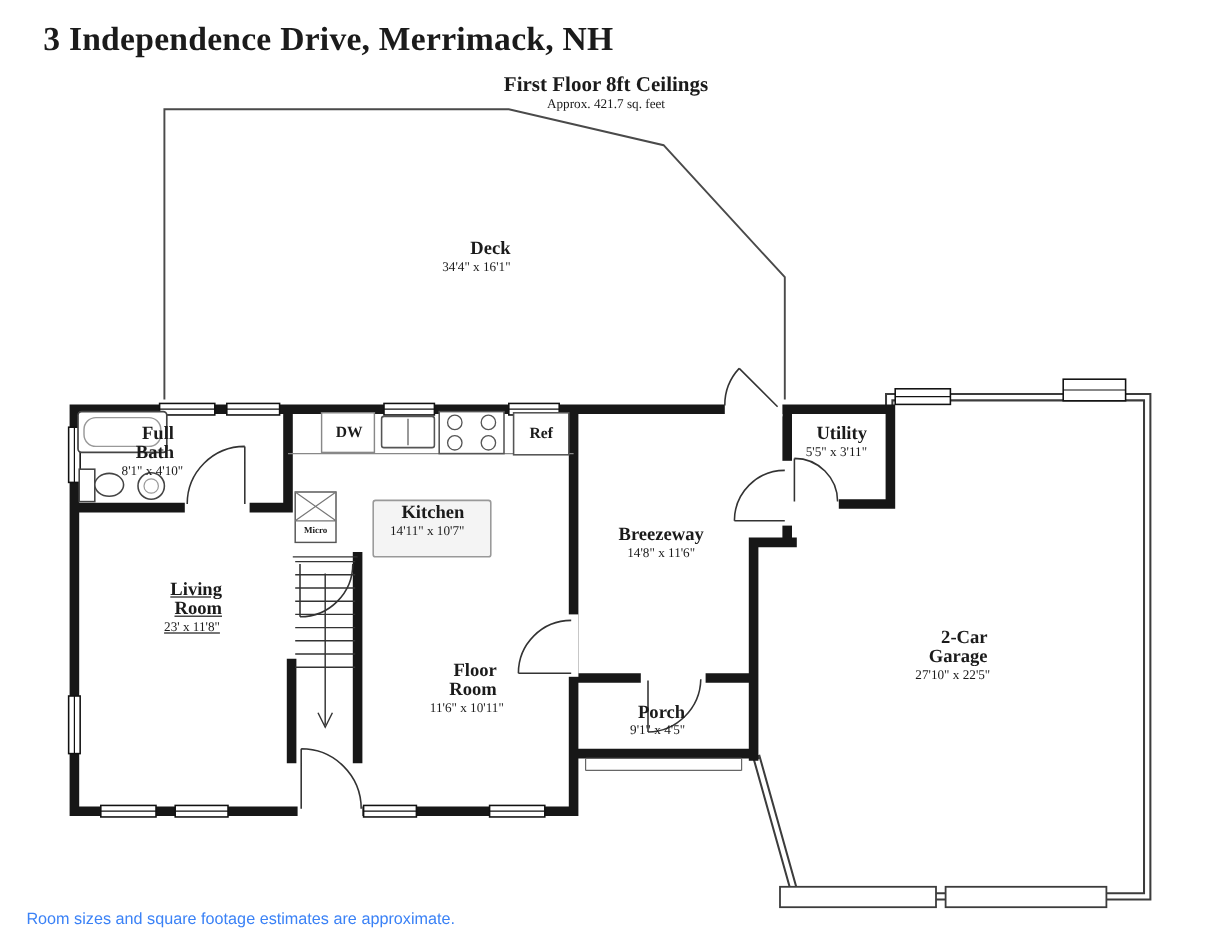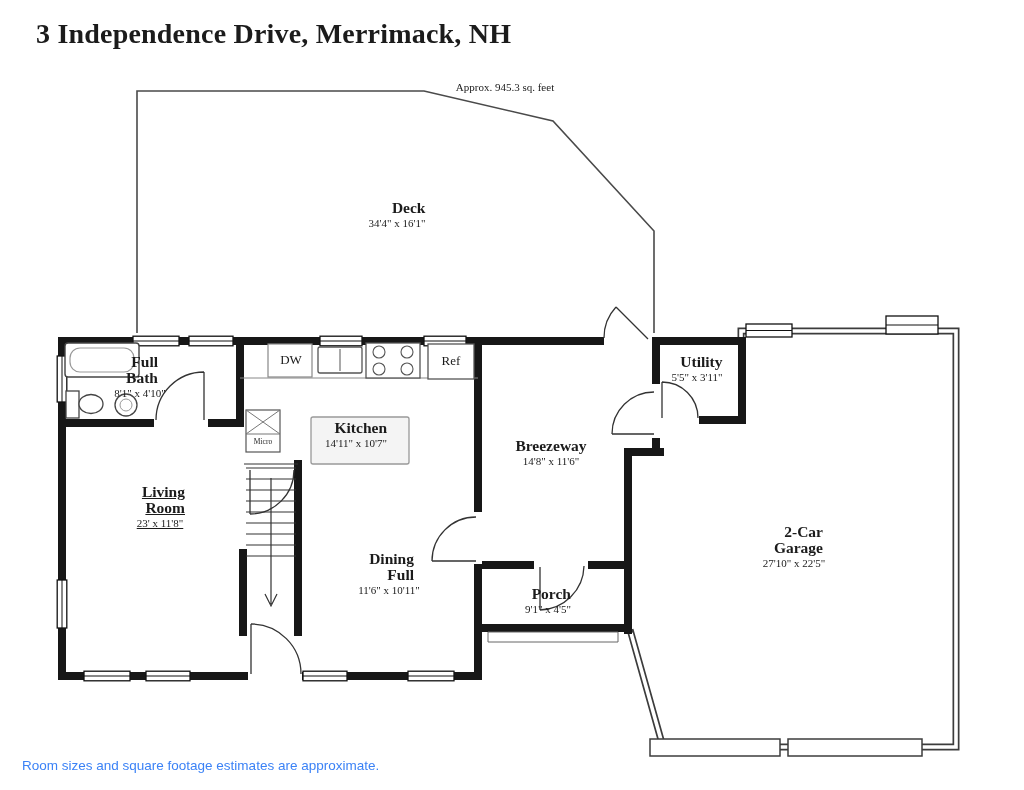--- a/index.html
+++ b/index.html
@@ -10,21 +10,21 @@
   .floor-title{position:absolute;left:505px;top:60px;transform:translateX(-50%);
                font-size:17.5px;font-weight:bold;white-space:nowrap;}
   .floor-subtitle{position:absolute;left:505px;top:81px;transform:translateX(-50%);
                   font-size:11px;white-space:nowrap;}
   .footer-note{position:absolute;left:22px;top:758px;
                font-family:"Liberation Sans","DejaVu Sans",sans-serif;
                font-size:13.5px;color:#3b82f6;white-space:nowrap;}
   .room-label{position:absolute;transform:translateX(-50%);text-align:center;z-index:5;}
   .room-name{font-size:15.5px;font-weight:bold;line-height:1.04;margin:0 auto;text-align:right;}
   .room-dims{font-size:11px;line-height:1.15;margin-top:1px;white-space:nowrap;}
-  .fix-label{position:absolute;transform:translateX(-50%);font-weight:normal;z-index:5;
+  .fix-label{position:absolute;transform:translateX(-50%);font-weight:bold;z-index:5;
              white-space:nowrap;}
   .fix-dw{left:291px;top:352px;font-size:13px;}
   .fix-ref{left:451px;top:353px;font-size:13px;}
   .fix-micro{left:263px;top:437px;font-size:7.5px;text-align:right;}
   svg{position:absolute;left:0;top:0;}
 </style>
 </head>
 <body>
 
 <div class="canvas">
@@ -130,48 +130,49 @@
     <g>
       <rect x="311" y="417" width="98" height="47" rx="2" fill="#f4f4f4" stroke="#999" stroke-width="1.3"></rect>
     </g>
 
     <g>
       <path d="M488,632 H618 M488,642 H618 M488,632 V642 M618,632 V642" fill="none" stroke="#666" stroke-width="1"></path>
     </g>
   </svg>
 
   <div class="page-title">3 Independence Drive, Merrimack, NH</div>
-  <div class="floor-subtitle">Approx. 945.3 sq. feet</div>
+  <div class="floor-title">First Floor 8ft Ceilings</div>
+  <div class="floor-subtitle">Approx. 421.7 sq. feet</div>
 
   <div class="room-label" style="left:397px;top:200px;">
     <div class="room-name">Deck</div>
     <div class="room-dims">34'4" x 16'1"</div>
   </div>
-  <div class="room-label" style="left:140px;top:354px;">
+  <div class="room-label" style="left:127px;top:354px;">
     <div class="room-name" style="max-width:36px;">Full Bath</div>
     <div class="room-dims">8'1" x 4'10"</div>
   </div>
   <div class="room-label" style="left:356px;top:372px;margin-top:48px;">
     <div class="room-name">Kitchen</div>
     <div class="room-dims">14'11" x 10'7"</div>
   </div>
   <div class="room-label" style="left:697px;top:354px;">
     <div class="room-name">Utility</div>
     <div class="room-dims">5'5" x 3'11"</div>
   </div>
   <div class="room-label" style="left:551px;top:438px;">
     <div class="room-name">Breezeway</div>
     <div class="room-dims">14'8" x 11'6"</div>
   </div>
   <div class="room-label" style="left:160px;top:484px;text-decoration:underline;">
     <div class="room-name" style="max-width:50px;">Living Room</div>
     <div class="room-dims">23' x 11'8"</div>
   </div>
   <div class="room-label" style="left:389px;top:551px;">
-    <div class="room-name" style="max-width:50px;">Dining Full</div>
+    <div class="room-name" style="max-width:50px;">Floor Room</div>
     <div class="room-dims">11'6" x 10'11"</div>
   </div>
   <div class="room-label" style="left:548px;top:586px;">
     <div class="room-name">Porch</div>
     <div class="room-dims">9'1" x 4'5"</div>
   </div>
   <div class="room-label" style="left:794px;top:524px;">
     <div class="room-name" style="max-width:58px;">2-Car Garage</div>
     <div class="room-dims">27'10" x 22'5"</div>
   </div>

